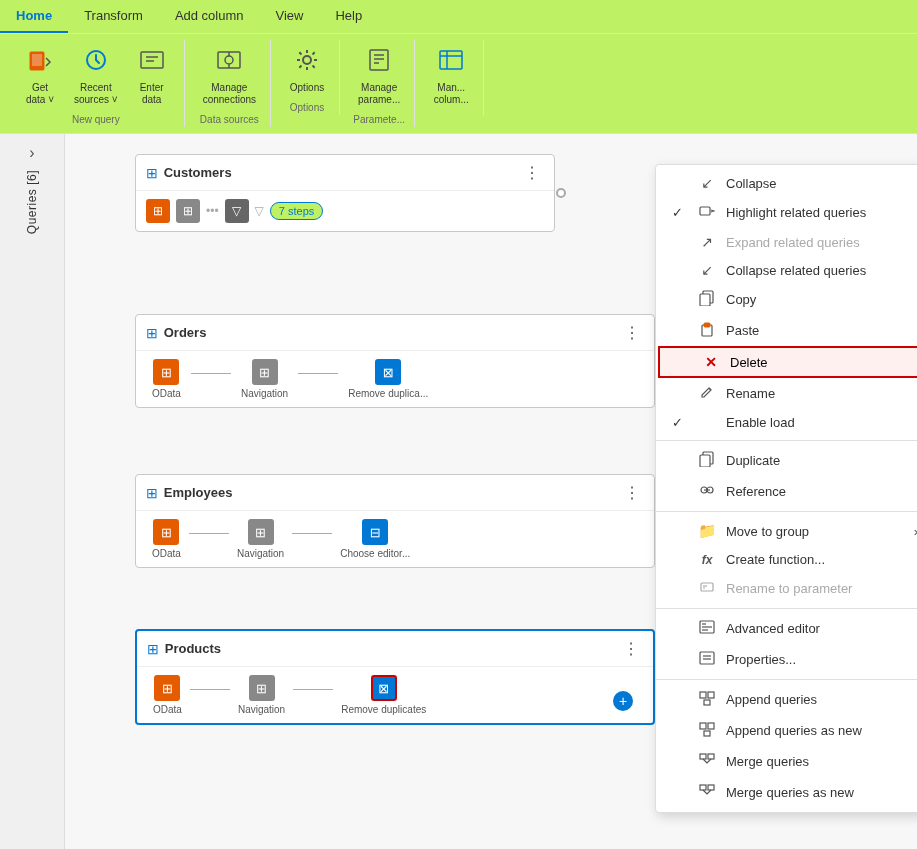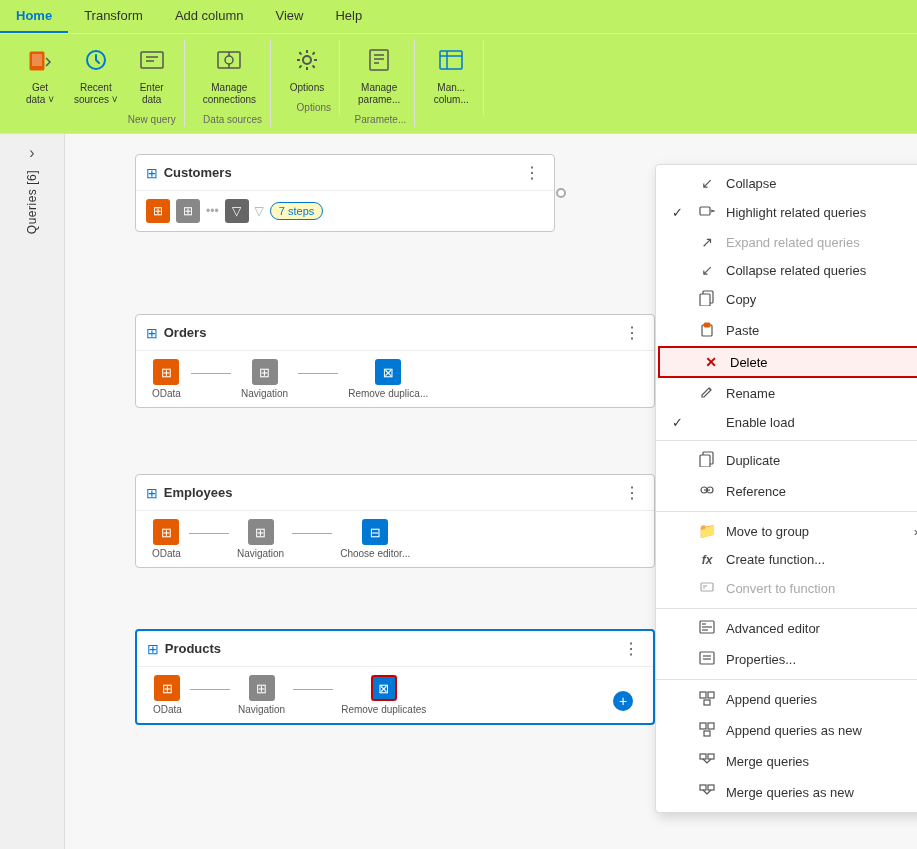--- a/index.html
+++ b/index.html
@@ -4,21 +4,21 @@
   <style>
     * { box-sizing: border-box; margin: 0; padding: 0; }
     body { font-family: 'Segoe UI', Arial, sans-serif; font-size: 13px; background: #f3f3f3; width: 917px; height: 849px; overflow: hidden; }
 
     
     .ribbon { background: #bef264; border-bottom: 1px solid #ddd; }
     .ribbon-tabs { display: flex; border-bottom: 1px solid #e0e0e0; }
     .ribbon-tab { padding: 8px 16px; font-size: 13px; cursor: pointer; color: #333; }
     .ribbon-tab.active { color: #0078d4; border-bottom: 2px solid #0078d4; font-weight: 600; }
     .ribbon-content { display: flex; padding: 6px 8px; align-items: flex-start; gap: 4px; }
-    .ribbon-group { display: flex; flex-direction: column; align-items: flex-end; padding: 2px 8px; border-right: 1px solid #e0e0e0; }
+    .ribbon-group { display: flex; flex-direction: column; align-items: center; padding: 2px 8px; border-right: 1px solid #e0e0e0; }
     .ribbon-group-items { display: flex; gap: 4px; align-items: flex-start; }
     .ribbon-group-label { font-size: 10px; color: #666; margin-top: 4px; }
     .ribbon-btn { display: flex; flex-direction: column; align-items: center; padding: 4px 6px; cursor: pointer; border-radius: 3px; min-width: 48px; }
     .ribbon-btn .btn-icon { font-size: 22px; color: #555; }
     .ribbon-btn .btn-label { font-size: 10px; color: #333; text-align: center; margin-top: 2px; line-height: 1.2; }
 
     
     .main-area { display: flex; height: calc(849px - 120px); }
 
     
@@ -29,21 +29,21 @@
     
     .canvas-area { flex: 1; background: #f7f7f7; position: relative; overflow: hidden; padding: 20px; }
 
     
     .query-node { background: #fff; border: 1px solid #c8c8c8; border-radius: 4px; margin-bottom: 16px; padding: 0; width: 430px; position: relative; }
     .query-node.selected { border: 2px solid #0078d4; }
     .query-node-header { display: flex; align-items: center; padding: 8px 10px; border-bottom: 1px solid #eee; gap: 6px; }
     .query-node-title { font-size: 13px; font-weight: 600; color: #333; flex: 1; }
     .query-node-menu { color: #555; cursor: pointer; font-size: 16px; padding: 0 4px; }
     .query-node-steps { display: flex; align-items: center; padding: 8px 10px; gap: 6px; }
-    .step-badge { background: #fef9c3; color: #0078d4; border: 1px solid #0078d4; border-radius: 10px; padding: 2px 8px; font-size: 11px; }
+    .step-badge { background: #bef264; color: #0078d4; border: 1px solid #0078d4; border-radius: 10px; padding: 2px 8px; font-size: 11px; }
     .query-node-flow { display: flex; align-items: center; padding: 8px 16px; gap: 8px; }
     .flow-item { display: flex; flex-direction: column; align-items: center; gap: 3px; }
     .flow-icon-orange { background: #e55c00; color: #fff; border-radius: 3px; width: 26px; height: 26px; display: flex; align-items: center; justify-content: center; font-size: 13px; }
     .flow-icon-gray { background: #888; color: #fff; border-radius: 3px; width: 26px; height: 26px; display: flex; align-items: center; justify-content: center; font-size: 13px; }
     .flow-icon-blue { background: #0078d4; color: #fff; border-radius: 3px; width: 26px; height: 26px; display: flex; align-items: center; justify-content: center; font-size: 13px; }
     .flow-label { font-size: 10px; color: #555; }
 
     
     .context-menu { position: absolute; top: 30px; right: 0; width: 290px; background: #fff; border: 1px solid #ddd; box-shadow: 2px 4px 12px rgba(0,0,0,0.15); border-radius: 4px; z-index: 100; padding: 4px 0; }
     .cm-item { display: flex; align-items: center; padding: 6px 16px; gap: 10px; cursor: pointer; font-size: 13px; color: #333; }
@@ -405,21 +405,21 @@
 
       <div class="cm-item disabled">
         <span class="cm-check"></span>
         <span class="cm-icon">
           <svg width="16" height="16" viewBox="0 0 16 16">
               <rect x="2" y="4" width="12" height="8" rx="1" fill="none" stroke="#aaa" stroke-width="1.2"></rect>
               <line x1="4" y1="7" x2="8" y2="7" stroke="#aaa" stroke-width="1.2"></line>
               <line x1="4" y1="9" x2="6" y2="9" stroke="#aaa" stroke-width="1.2"></line>
             </svg>
         </span>
-        <span class="cm-item-text">Convert to function</span>
+        <span class="cm-item-text">Rename to parameter</span>
       </div>
 
       <div class="cm-separator"></div>
 
       <div class="cm-item">
         <span class="cm-check"></span>
         <span class="cm-icon">
           <svg width="16" height="16" viewBox="0 0 16 16">
               <rect x="1" y="2" width="14" height="12" rx="1" fill="none" stroke="#555" stroke-width="1.2"></rect>
               <line x1="3" y1="5" x2="7" y2="5" stroke="#555" stroke-width="1.2"></line>

